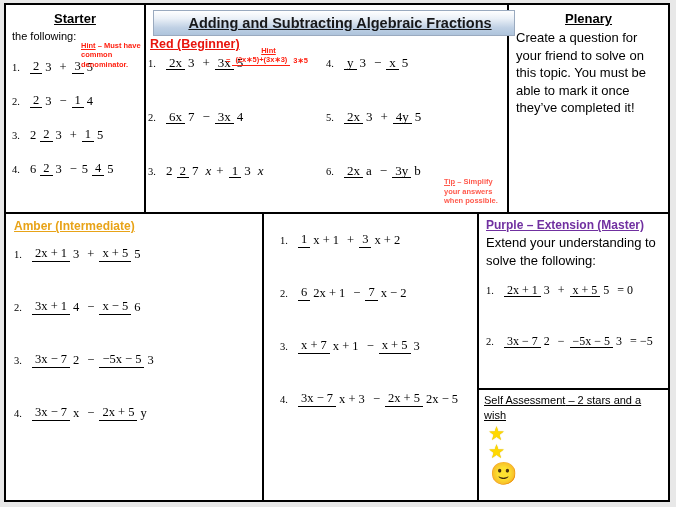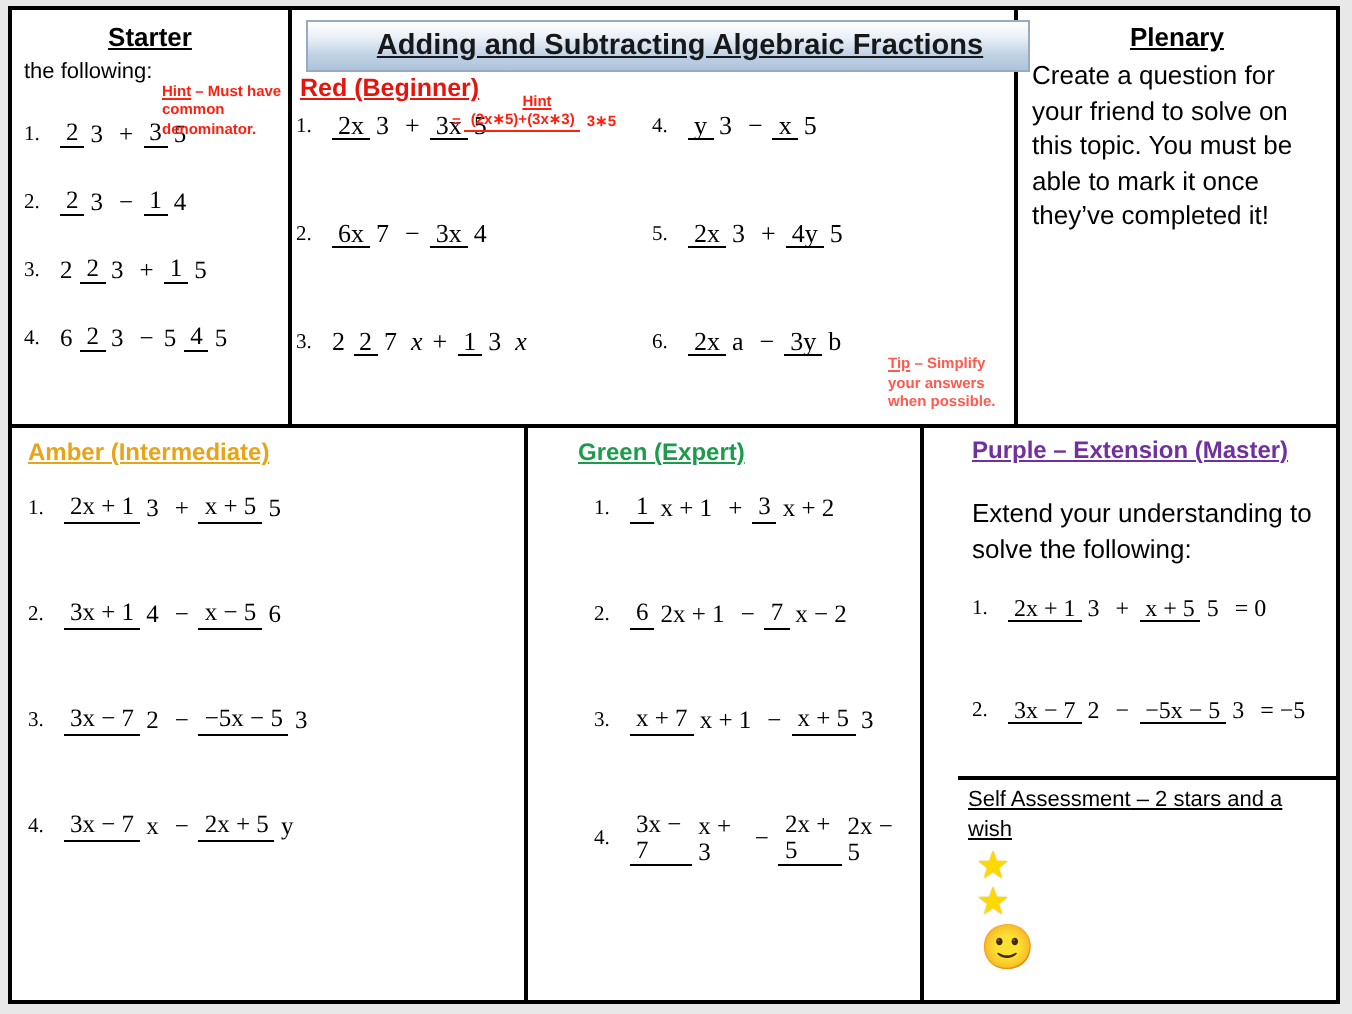--- a/index.html
+++ b/index.html
@@ -22,21 +22,21 @@
   .frac .num{padding:0 3px;border-bottom:1.4px solid currentColor;}
   .frac .den{padding:0 3px;}
   .op{padding:0 1px;}
   .it{font-style:italic;}
   
   .toprow{display:flex;height:209px;border-bottom:2px solid #000;box-sizing:border-box;}
   .col-starter{width:140px;border-right:2px solid #000;box-sizing:border-box;padding:4px 6px;position:relative;}
   .col-red{flex:1;box-sizing:border-box;position:relative;border-right:2px solid #000;}
   .col-plenary{width:159px;box-sizing:border-box;padding:4px 7px;}
   
-  .botrow{display:flex;height:286px;box-sizing:border-box;gap:17px;}
+  .botrow{display:flex;height:286px;box-sizing:border-box;}
   .col-amber{width:258px;border-right:2px solid #000;box-sizing:border-box;padding:5px 8px;}
   .col-green{flex:1;border-right:2px solid #000;box-sizing:border-box;padding:5px 8px;}
   .col-purple{width:189px;box-sizing:border-box;display:flex;flex-direction:column;}
   .purple-top{padding:4px 7px;height:176px;box-sizing:border-box;border-bottom:2px solid #000;}
   .purple-bot{padding:3px 5px;flex:1;box-sizing:border-box;}
   
   .hd{text-align:center;font-weight:bold;font-size:13px;text-decoration:underline;color:#000;margin:2px 0 3px;}
   .hd-red{color:#e8140c;font-weight:bold;font-size:12.5px;text-decoration:underline;margin:1px 0 0 4px;}
   .hd-amber{color:#e8a317;font-weight:bold;font-size:12px;text-decoration:underline;}
   .hd-green{color:#1a9c4a;font-weight:bold;font-size:12px;text-decoration:underline;}
@@ -318,21 +318,20 @@
               <span class="frac">
                 <span class="num">2x + 5</span>
                 <span class="den">y</span>
               </span>
             </span>
           </li>
         </ul>
     </div>
 
     <div class="col-green">
-      <div class="hd-green">Green (Expert)</div>
       <ul class="qlist" id="green-list" style="margin-top:14px;margin-left:8px;">
           <li class="qrow" style="margin-bottom: 38px;">
             <span class="qnum">1.</span>
             <span class="expr" style="font-size: 12.5px;">
               <span class="frac">
                 <span class="num">1</span>
                 <span class="den">x + 1</span>
               </span>
               <span class="op">+</span>
               <span class="frac">
@@ -382,21 +381,21 @@
                 <span class="den">2x − 5</span>
               </span>
             </span>
           </li>
         </ul>
     </div>
 
     <div class="col-purple">
       <div class="purple-top">
         <div class="hd-purple">Purple – Extension (Master)</div>
-        <div class="body-txt" style="margin-top:16px;">Extend your understanding to</div>
+        <div class="body-txt" style="margin-top:2px;">Extend your understanding to</div>
         <div class="body-txt">solve the following:</div>
         <ul class="qlist" id="purple-list" style="margin-top:14px;">
             <li class="qrow" style="margin-bottom: 36px;">
               <span class="qnum">1.</span>
               <span class="expr" style="font-size: 12px;">
                 <span class="frac">
                   <span class="num">2x + 1</span>
                   <span class="den">3</span>
                 </span>
                 <span class="op">+</span>

